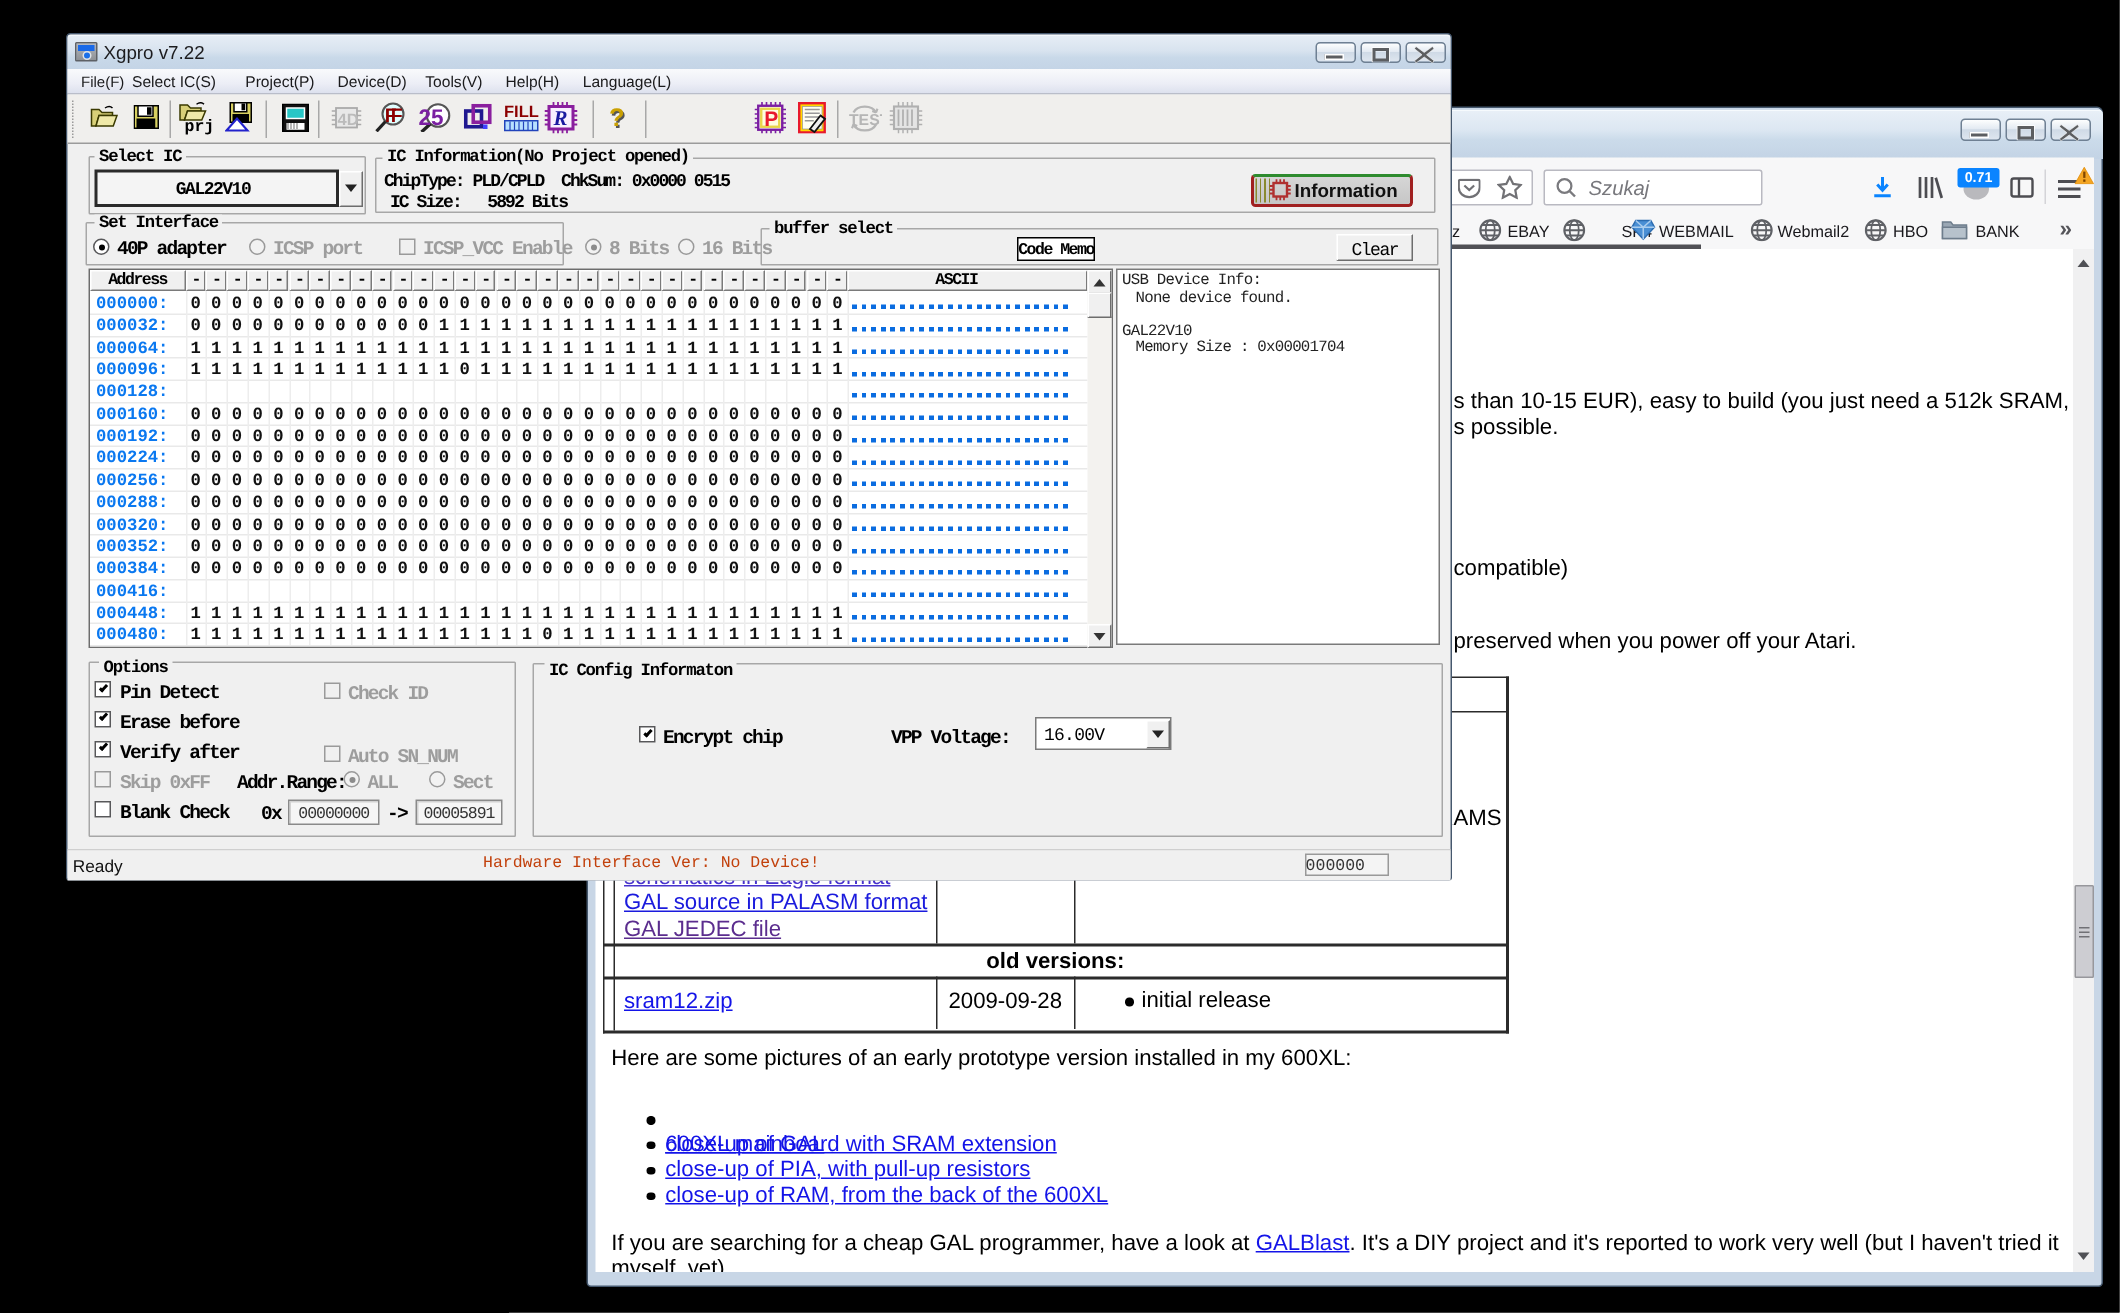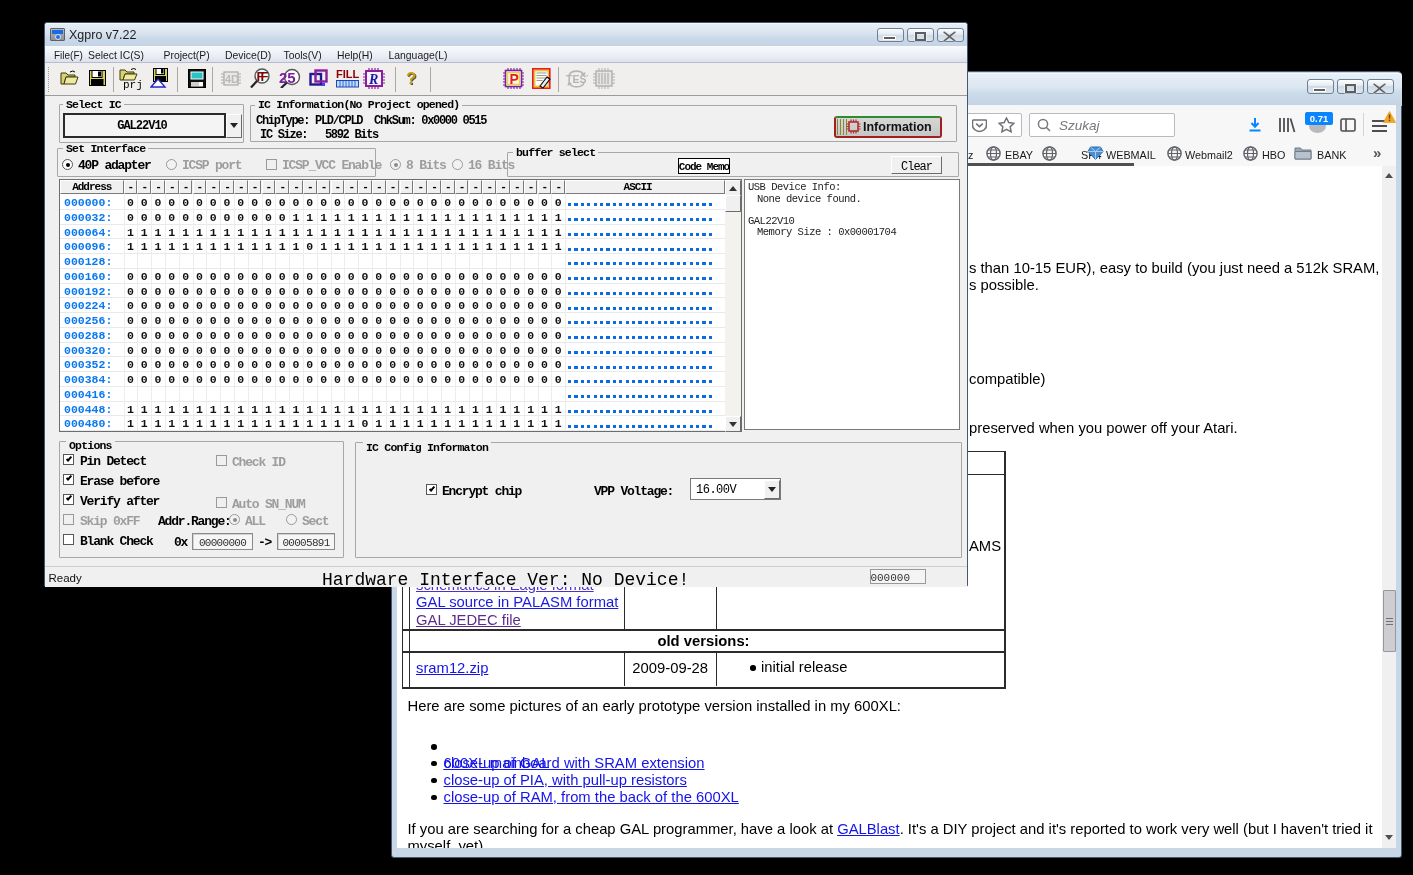--- a/index.html
+++ b/index.html
@@ -197,21 +197,21 @@
       <rect x="0.5" y="0.5" width="16" height="15" fill="#d8d060" stroke="#000"></rect>
       <rect x="3" y="0.5" width="10" height="7" fill="#fff" stroke="#000"></rect>
       <rect x="9" y="1.5" width="3" height="5" fill="#000"></rect>
       <rect x="2" y="9" width="12.5" height="7" fill="#000"></rect>
     </svg>
 <svg style="left:74px;top:45px" width="20" height="13" viewBox="0 0 20 13">
       <path d="M1 12 V2 h5 l2 2 h7 v2 H6 L4 12 Z" fill="#d8d078" stroke="#3a3a00" stroke-width="1"></path>
       <path d="M4 12 L6 6 h12 l-2.5 6 Z" fill="#efe9a8" stroke="#3a3a00" stroke-width="1"></path>
       <path d="M12 1.5 q3 -2 5 0" fill="none" stroke="#000" stroke-width="1"></path>
     </svg>
-<span class="t mono" style="left:78px;top:56px;font-size:11px;font-weight:normal;">prj</span>
+<span class="t mono" style="left:78px;top:56px;font-size:11px;font-weight:bold;">prj</span>
 <svg style="left:105px;top:45px" width="22" height="20" viewBox="0 0 22 20">
       <rect x="3.5" y="0.5" width="14" height="13" fill="#d8d060" stroke="#000"></rect>
       <rect x="6" y="0.5" width="8.5" height="6" fill="#fff" stroke="#000"></rect>
       <rect x="11" y="1" width="2.5" height="4.5" fill="#000"></rect>
       <rect x="5" y="8" width="11" height="5.5" fill="#000"></rect>
       <path d="M1 19 L8 11 L15 19 Z" fill="#fff" stroke="#2222cc" stroke-width="1.4"></path>
     </svg>
 <svg style="left:143px;top:46px" width="18" height="19" viewBox="0 0 18 19">
       <rect x="0.5" y="0.5" width="17" height="18" fill="#111" stroke="#000"></rect>
       <rect x="2.5" y="2.5" width="13" height="8" fill="#fff"></rect>
@@ -532,15 +532,15 @@
     </div>
 <span class="lbl" style="left:397px;top:462px;">Encrypt chip</span>
 <span class="lbl" style="left:549px;top:462px;">VPP Voltage:</span>
 <div style="left:645px;top:455px;width:91px;height:22px;background:#fff;border:1px solid #7a7a7a;"></div>
 <span class="t mono" style="left:651px;top:460px;font-size:12px;letter-spacing:-0.5px;">16.00V</span>
 <div class="btn3" style="left:719px;top:456.5px;width:16px;height:19px;"></div>
 <div class="arr" style="left:722.5px;top:464px;border-left:4.5px solid transparent;border-right:4.5px solid transparent;border-top:5.5px solid #222;"></div>
 <div style="left:0;top:543px;width:922px;height:1px;background:#cfcfcf;"></div>
 <div style="left:0;top:544px;width:922px;height:20px;background:#f0f0f0;"></div>
 <span class="t" style="left:3.5px;top:549px;font-size:11.5px;color:#111;">Ready</span>
-<span class="t mono" style="left:277px;top:547px;font-size:18px;color:#000000;">Hardware Interface Ver: No Device!</span>
+<span class="t mono" style="left:277px;top:547px;font-size:11px;color:#c2410c;">Hardware Interface Ver: No Device!</span>
 <div style="left:825px;top:546px;width:56px;height:15px;background:#f4f4f4;border:1px solid #999;"></div>
 <div class="t mono" style="left:825px;top:548.5px;width:40px;text-align:right;font-size:11px;color:#333;">000000</div>
 </div>
 </body></html>

